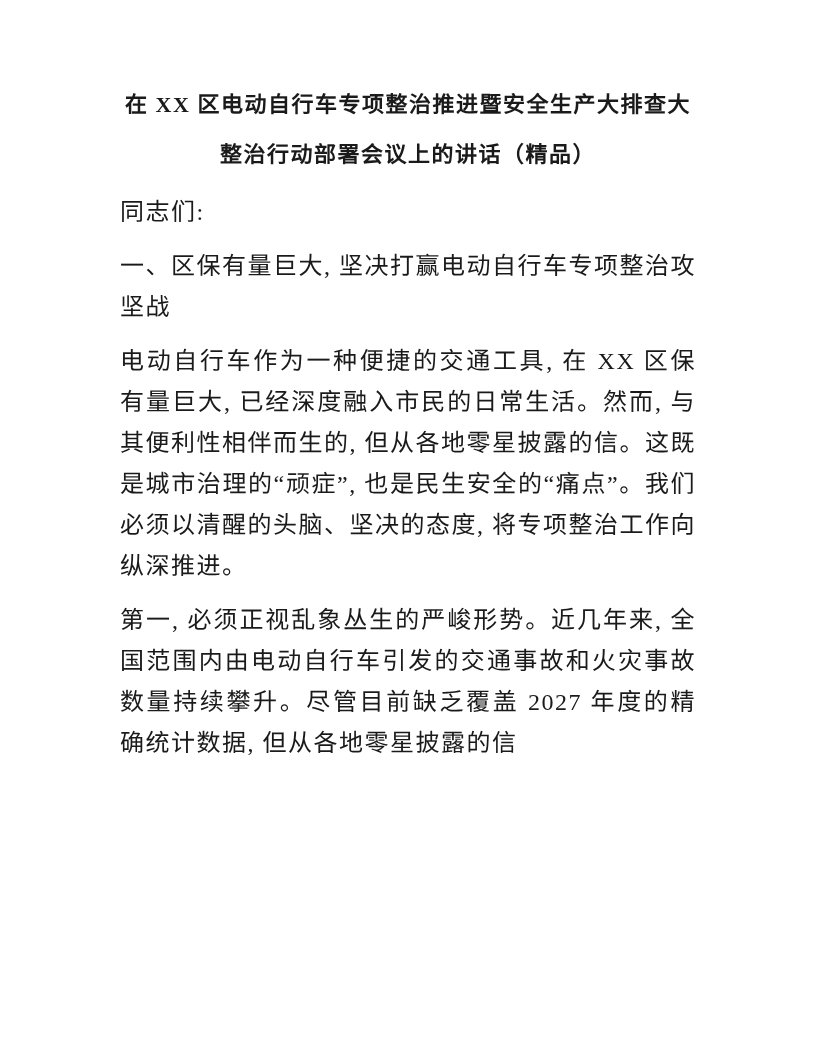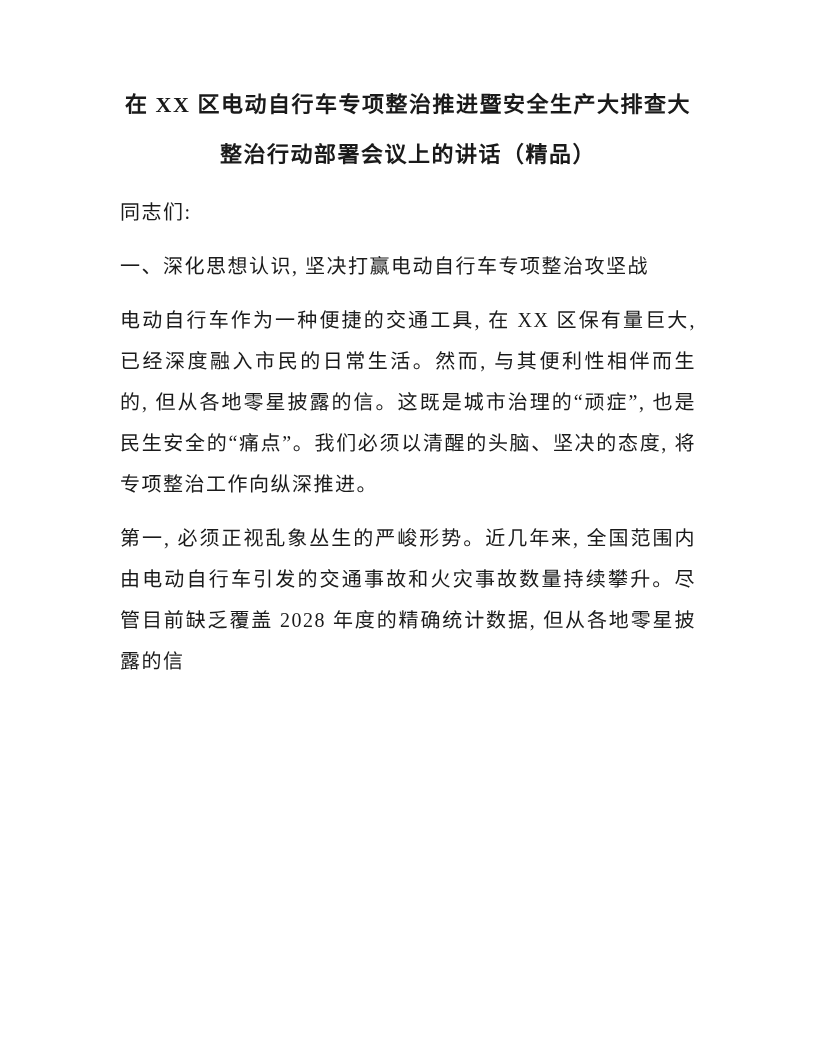--- a/index.html
+++ b/index.html
@@ -21,38 +21,38 @@
   }
   .doc-title {
     font-size: 22px;
     font-weight: bold;
     line-height: 50px;
     text-align: center;
     letter-spacing: 1.5px;
     margin: 0 0 12px 0;
   }
   .para {
-    font-size: 20px;
+    font-size: 24px;
     line-height: 41px;
     letter-spacing: 1.5px;
     text-align: justify;
     text-justify: inter-ideograph;
     margin: 0 0 13px 0;
   }
   .para.salutation {
     text-align: left;
   }
 </style>
 </head>
 <body>
 
 <div class="page">
   <h1 class="doc-title">在 XX 区电动自行车专项整治推进暨安全生产大排查大整治行动部署会议上的讲话（精品）</h1>
 
   <p class="para salutation">同志们:</p>
 
 
-  <p class="para">一、深化思想认识, 坚决打赢电动自行车专项整治攻坚战</p>
+  <p class="para">一、区保有量巨大, 坚决打赢电动自行车专项整治攻坚战</p>
 
   <p class="para">电动自行车作为一种便捷的交通工具, 在 XX 区保有量巨大, 已经深度融入市民的日常生活。然而, 与其便利性相伴而生的, 但从各地零星披露的信。这既是城市治理的“顽症”, 也是民生安全的“痛点”。我们必须以清醒的头脑、坚决的态度, 将专项整治工作向纵深推进。</p>
 
-  <p class="para">第一, 必须正视乱象丛生的严峻形势。近几年来, 全国范围内由电动自行车引发的交通事故和火灾事故数量持续攀升。尽管目前缺乏覆盖 2028 年度的精确统计数据, 但从各地零星披露的信</p>
+  <p class="para">第一, 必须正视乱象丛生的严峻形势。近几年来, 全国范围内由电动自行车引发的交通事故和火灾事故数量持续攀升。尽管目前缺乏覆盖 2027 年度的精确统计数据, 但从各地零星披露的信</p>
 </div>
 
 </body></html>

